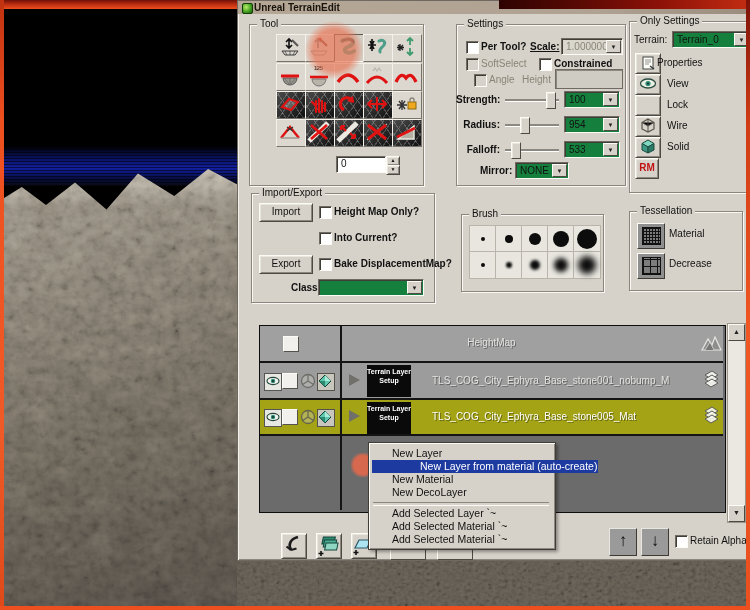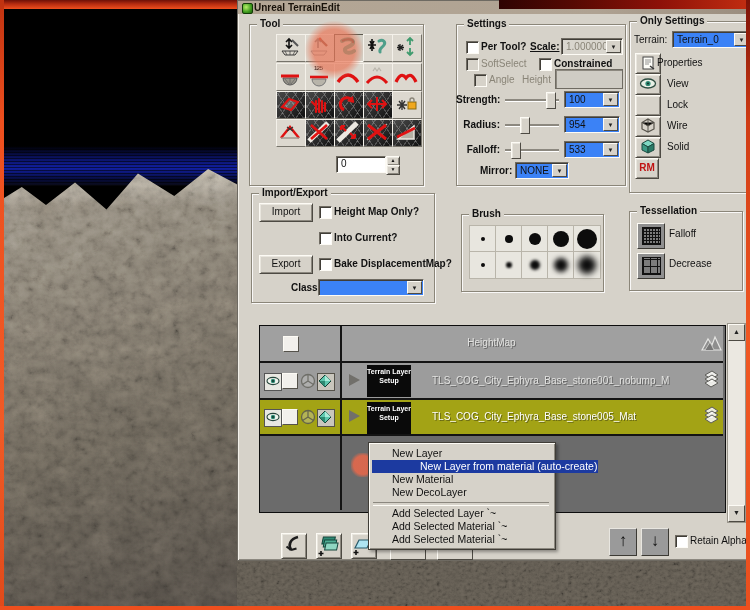--- a/index.html
+++ b/index.html
@@ -34,35 +34,35 @@
   .dlg{left:237px;top:0;width:513px;height:559px;background:#d6d2c9;z-index:5;
     border:1px solid #6e6a62;box-shadow:inset 1px 1px 0 #f4f1ea,inset -1px -1px 0 #8c887f;}
   .title{left:0;top:0;width:513px;height:13px;background:linear-gradient(90deg,#b4a796 0%,#afa292 70%,#9a8d7e 100%);
     color:#18120a;font-size:10px;font-weight:bold;line-height:13px;}
   .title .txt{position:absolute;left:16px;top:0;}
   .appicon{left:4px;top:2px;width:9px;height:9px;border-radius:2px;
     background:radial-gradient(circle at 35% 35%,#b8f06a,#3f9b1e 60%,#1d5c0c);border:1px solid #123c06;}
 
   .grp{position:absolute;border:1px solid #8b8679;
     box-shadow:inset 1px 1px 0 rgba(255,255,255,.85),1px 1px 0 rgba(255,255,255,.85);}
-  .grp>.cap{position:absolute;top:-7px;left:7px;background:#d6d2c9;padding:0 3px;font-size:10px;color:#111;white-space:nowrap;font-weight:bold;}
+  .grp>.cap{position:absolute;top:-7px;left:7px;background:#d6d2c9;padding:0 3px;font-size:10px;color:#111;white-space:nowrap;}
 
   .lbl{position:absolute;font-size:10px;color:#111;white-space:nowrap;}
   .b{font-weight:bold;}
   .dis{color:#8a8578;}
 
   .btn{position:absolute;background:#d6d2c9;font-size:10px;color:#111;text-align:center;
     border:1px solid;border-color:#fdfbf5 #4d4a43 #4d4a43 #fdfbf5;
     box-shadow:inset 1px 1px 0 #e9e6de,inset -1px -1px 0 #8c887f;}
 
   .cb{position:absolute;width:11px;height:11px;background:#fff;
     border:1px solid;border-color:#6f6b62 #fdfbf5 #fdfbf5 #6f6b62;box-shadow:inset 1px 1px 0 #403d37;}
   .cb.dis2{background:#d6d2c9;}
 
-  .combo{position:absolute;background:#3b82f6;border:1px solid;height:15px;
+  .combo{position:absolute;background:#15803d;border:1px solid;height:15px;
     border-color:#6f6b62 #fdfbf5 #fdfbf5 #6f6b62;box-shadow:inset 1px 1px 0 #403d37;
     font-size:10px;color:#111;line-height:15px;}
   .combo .val{position:absolute;left:4px;top:0;white-space:nowrap;overflow:hidden;}
   .combo .arr{position:absolute;right:1px;top:1px;bottom:1px;width:13px;background:#d6d2c9;
     border:1px solid;border-color:#fdfbf5 #4d4a43 #4d4a43 #fdfbf5;font-size:6px;line-height:12px;text-align:center;color:#222;}
   .combo.dis3{background:#d9d6ce;}
   .combo.dis3 .val{color:#8a8578;}
 
   .sunk{position:absolute;background:#fff;border:1px solid;
     border-color:#6f6b62 #fdfbf5 #fdfbf5 #6f6b62;box-shadow:inset 1px 1px 0 #403d37;
@@ -479,21 +479,21 @@
     <div class="bcell" style="left:335px;top:250px;">
         <span class="dot" style="left:4px;top:4px;width:18px;height:18px;filter:blur(3.2px);"></span>
       </div>
 
     <div class="grp" style="left:391px;top:210px;width:112px;height:78px;">
       <span class="cap">Tessellation</span>
     </div>
     <div class="tessbtn" style="left:399px;top:222px;">
       <span class="ic fine"></span>
     </div>
-    <span class="lbl" style="left:431px;top:227px;">Falloff</span>
+    <span class="lbl" style="left:431px;top:227px;">Material</span>
     <div class="tessbtn" style="left:399px;top:252px;">
       <span class="ic coarse"></span>
     </div>
     <span class="lbl" style="left:431px;top:257px;">Decrease</span>
 
     <div class="abs tbl">
       <div class="trow" style="top:0;height:35px;background:#a0a0a0;">
         <span class="tcheck" style="left:23px;top:10px;"></span>
         <span class="rowtxt" style="left:0;right:0;top:11px;text-align:center;">HeightMap</span>
         <svg class="abs" style="left:440px;top:7px;" width="22" height="20">

